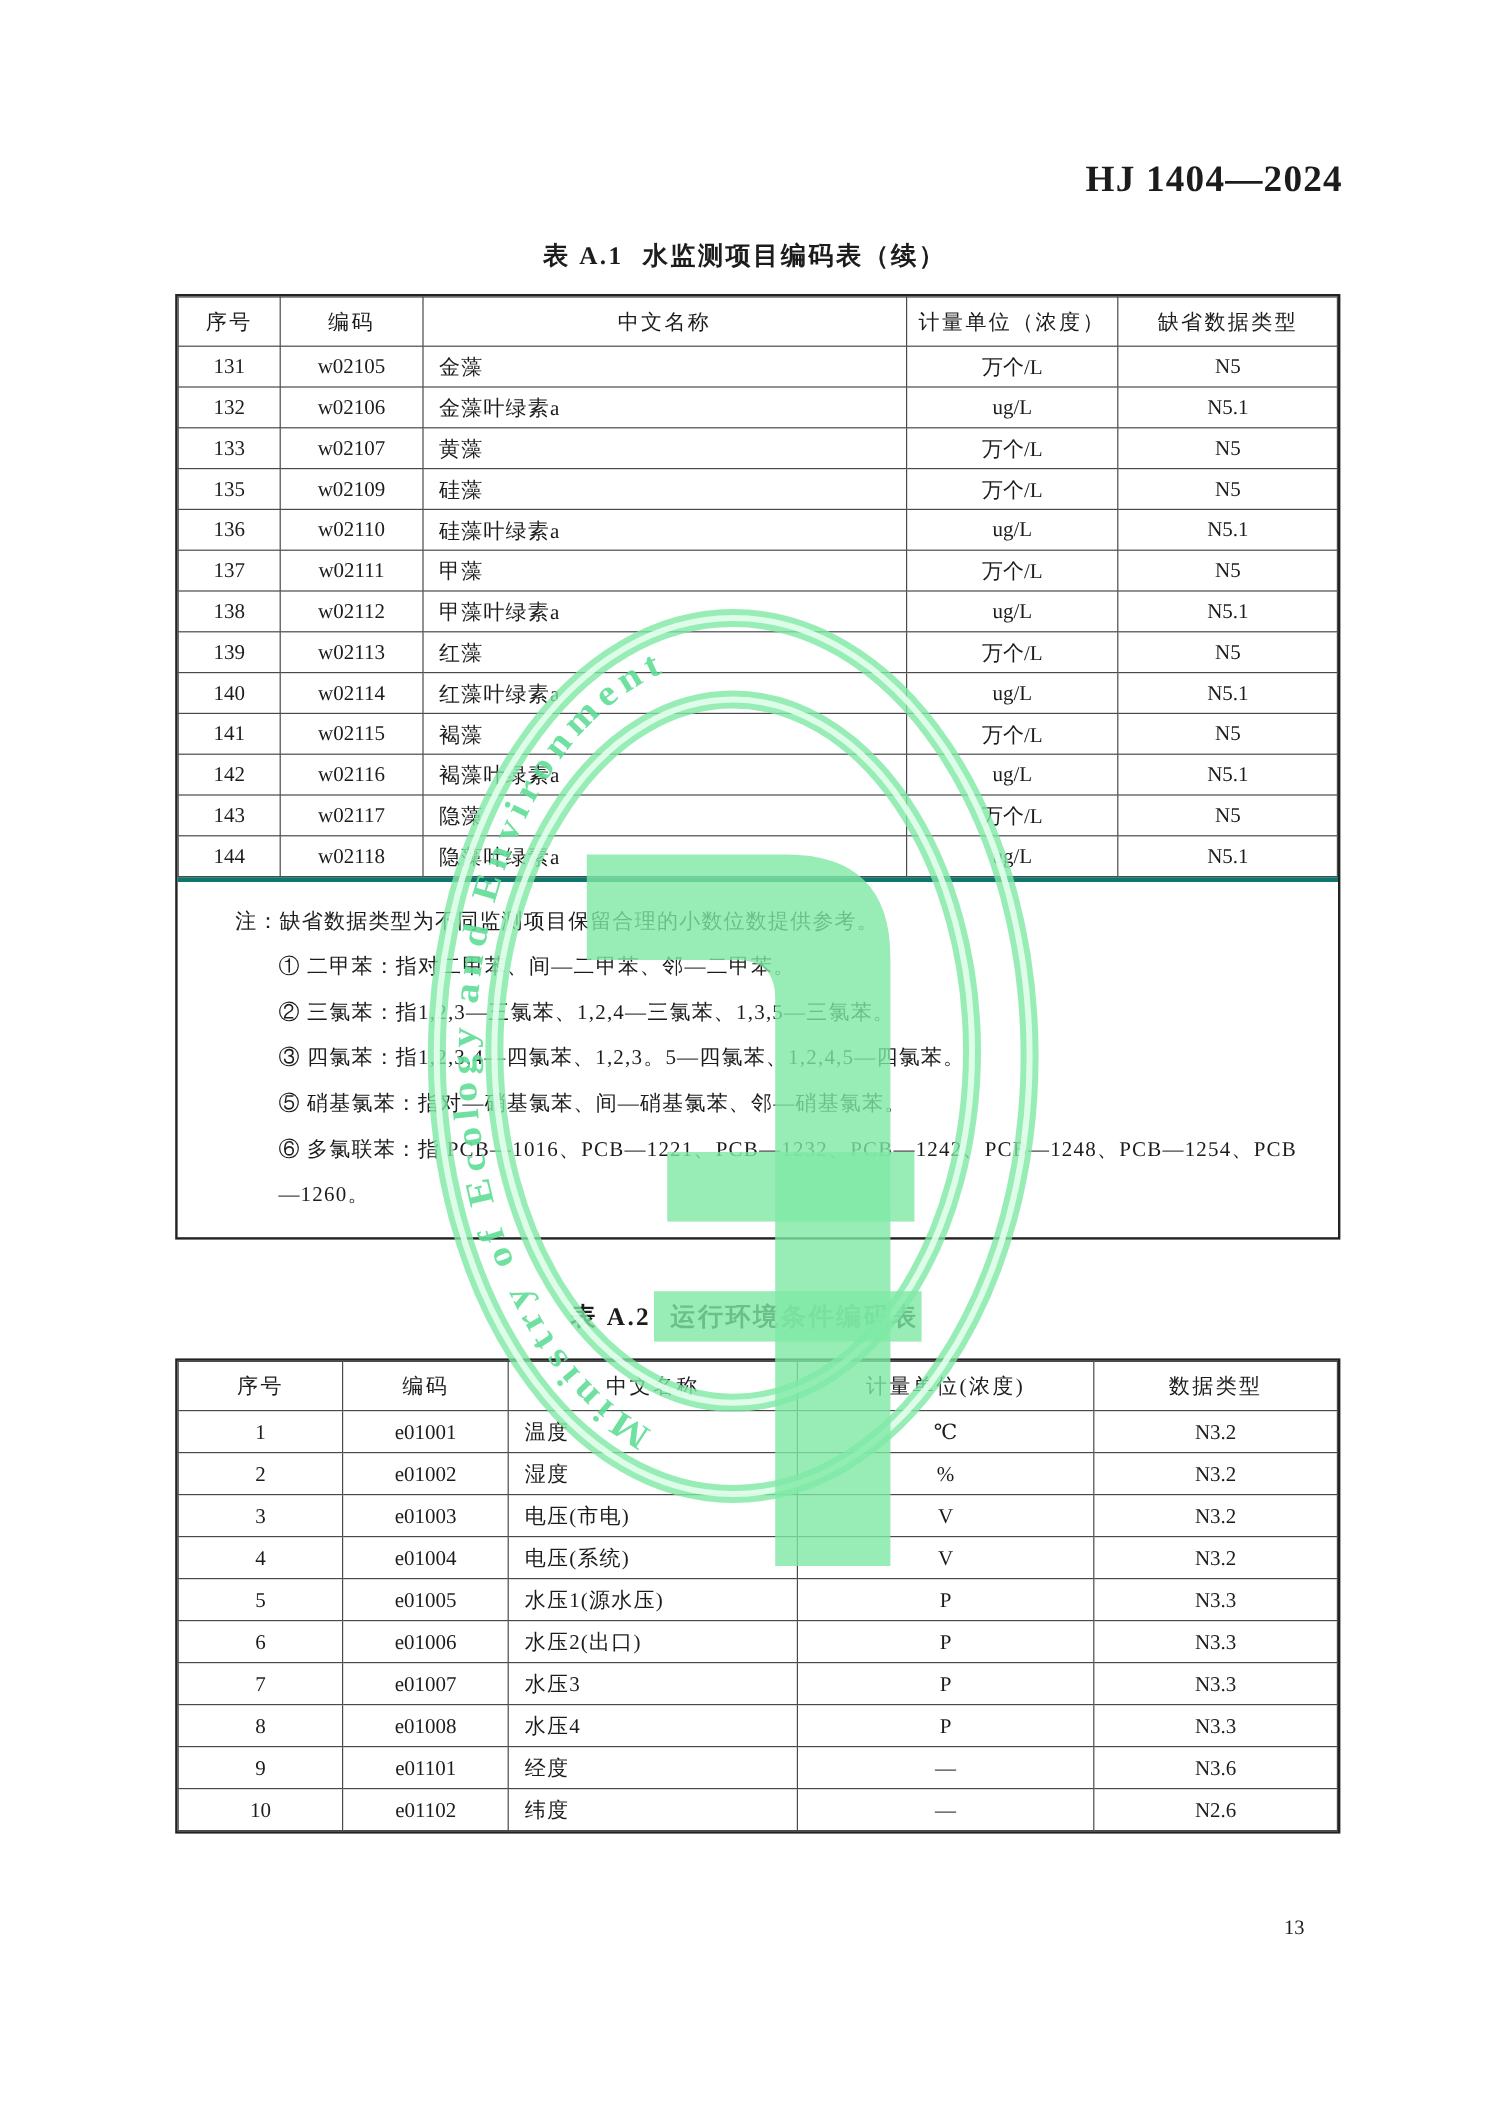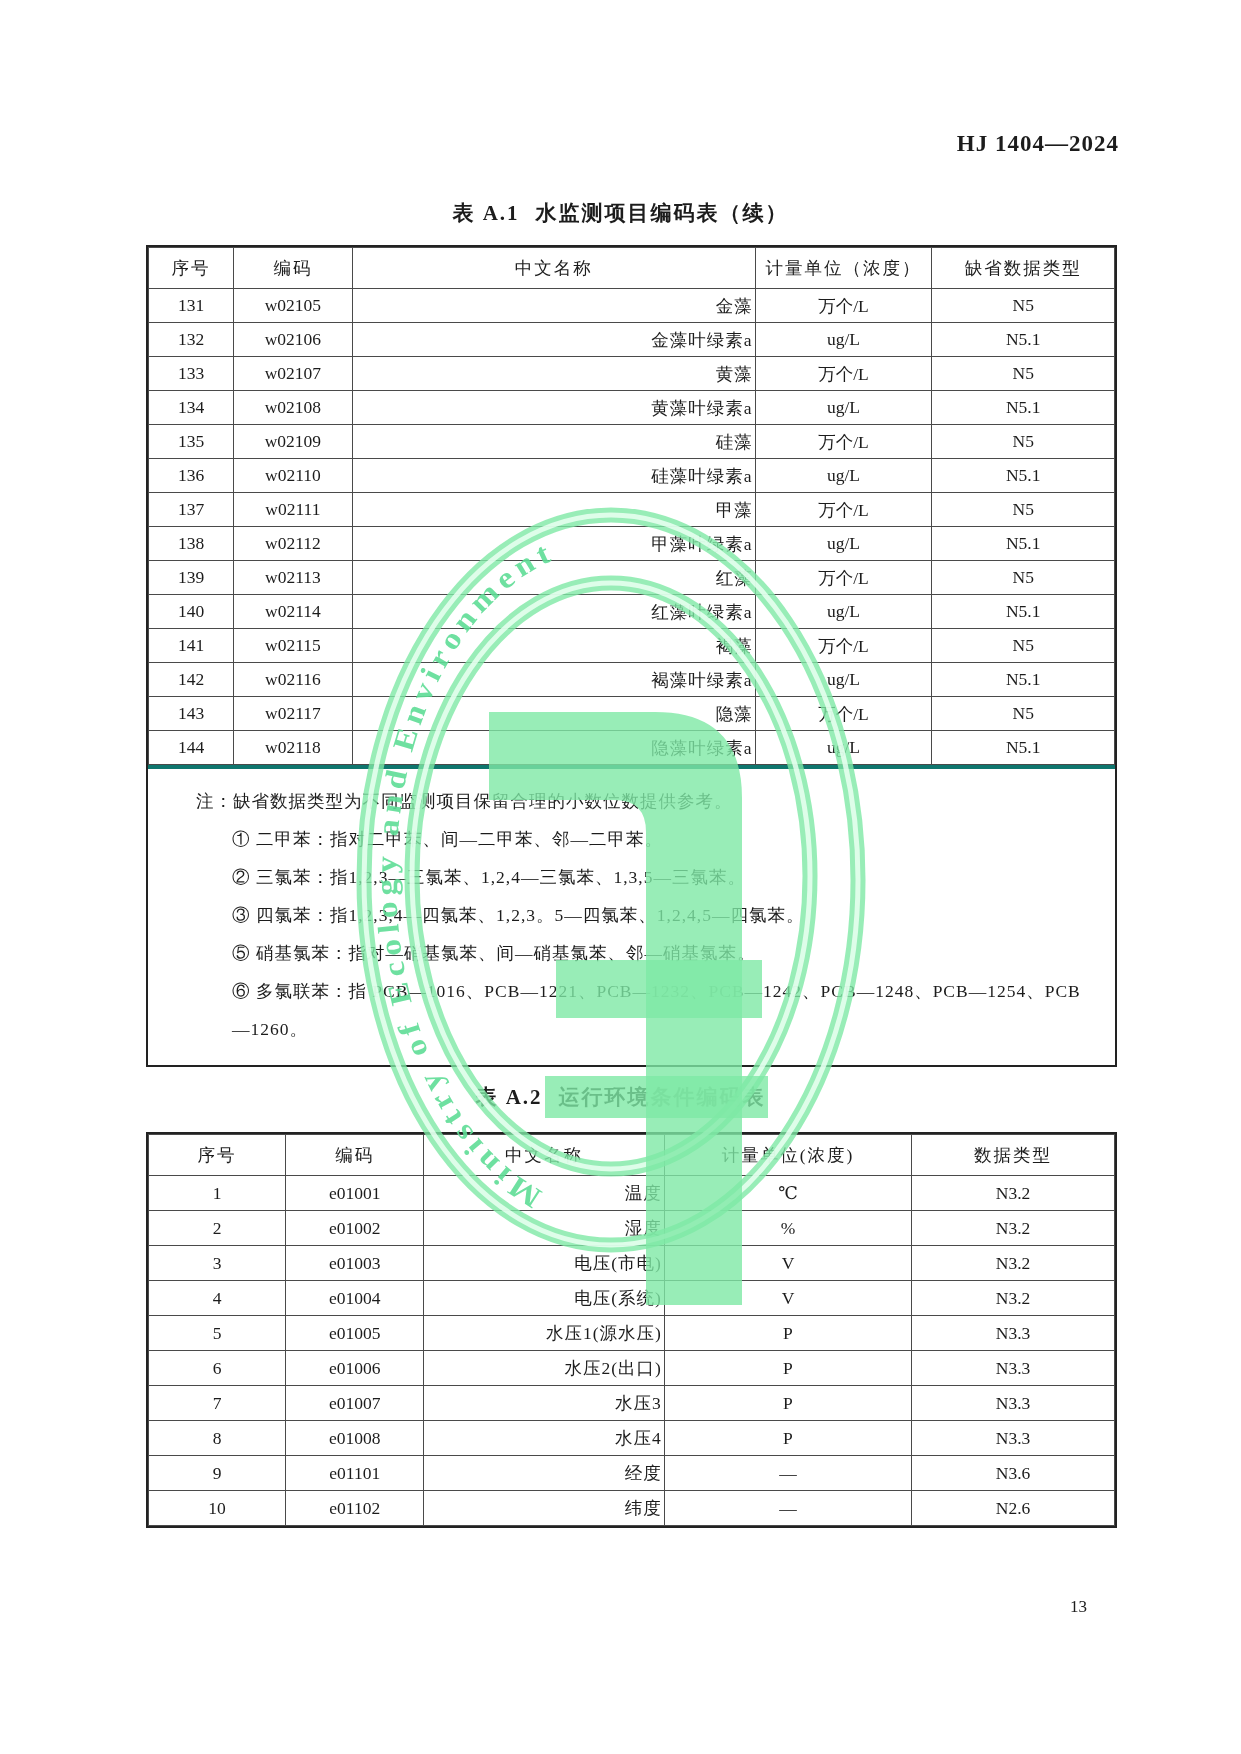--- a/index.html
+++ b/index.html
@@ -3,21 +3,21 @@
 <meta charset="utf-8">
 <style>
   html,body{margin:0;padding:0;background:#e8e8e8;}
   .page{
     position:relative;width:1241px;height:1754px;margin:0 auto;background:#ffffff;
     overflow:hidden;color:#1c1c1c;
     font-family:"Liberation Serif","DejaVu Serif",serif;
   }
   .doc-number{
     position:absolute;top:131px;right:122px;
-    font-size:23px;font-weight:bold;letter-spacing:1px;
+    font-size:31px;font-weight:bold;letter-spacing:1px;
   }
   .tbl-title{
     position:absolute;left:0;width:100%;text-align:center;
     font-size:21px;font-weight:bold;letter-spacing:2px;
   }
   .t1{top:199px;}
   .t2{top:1083px;}
   .tbl-label{margin-right:16px;}
   .tbl-wrap{
     position:absolute;left:146px;width:967px;
@@ -26,21 +26,21 @@
   .a1{top:245px;}
   .a2{top:1132px;}
   table{width:100%;border-collapse:collapse;table-layout:fixed;}
   th,td{
     border:1px solid #4a4a4a;text-align:center;vertical-align:middle;
     font-size:17.5px;font-weight:normal;padding:0 2px;white-space:nowrap;overflow:hidden;
   }
   thead th{height:40px;letter-spacing:2px;}
   .a1 tbody td{height:33px;}
   .a2 tbody td{height:34px;}
-  tbody td:nth-child(3){text-align:right;padding-left:13px;letter-spacing:1px;}
+  tbody td:nth-child(3){text-align:left;padding-left:13px;letter-spacing:1px;}
   .notes{
     border-top:4px solid #0f766e;
     padding:13px 20px 17px 48px;
     font-size:17.5px;line-height:38px;text-align:left;letter-spacing:1px;
   }
   .note-line:not(:first-child){margin-left:36px;}
   .page-number{position:absolute;top:1597px;left:1070px;font-size:17px;}
   .watermark{
     position:absolute;left:0;top:0;width:1241px;height:1754px;
     pointer-events:none;
@@ -99,27 +99,20 @@
             <td>N5.1</td>
           </tr>
           <tr>
             <td>133</td>
             <td>w02107</td>
             <td>黄藻</td>
             <td>万个/L</td>
             <td>N5</td>
           </tr>
           <tr>
-            <td>134</td>
-            <td>w02108</td>
-            <td>黄藻叶绿素a</td>
-            <td>ug/L</td>
-            <td>N5.1</td>
-          </tr>
-          <tr>
             <td>135</td>
             <td>w02109</td>
             <td>硅藻</td>
             <td>万个/L</td>
             <td>N5</td>
           </tr>
           <tr>
             <td>136</td>
             <td>w02110</td>
             <td>硅藻叶绿素a</td>

